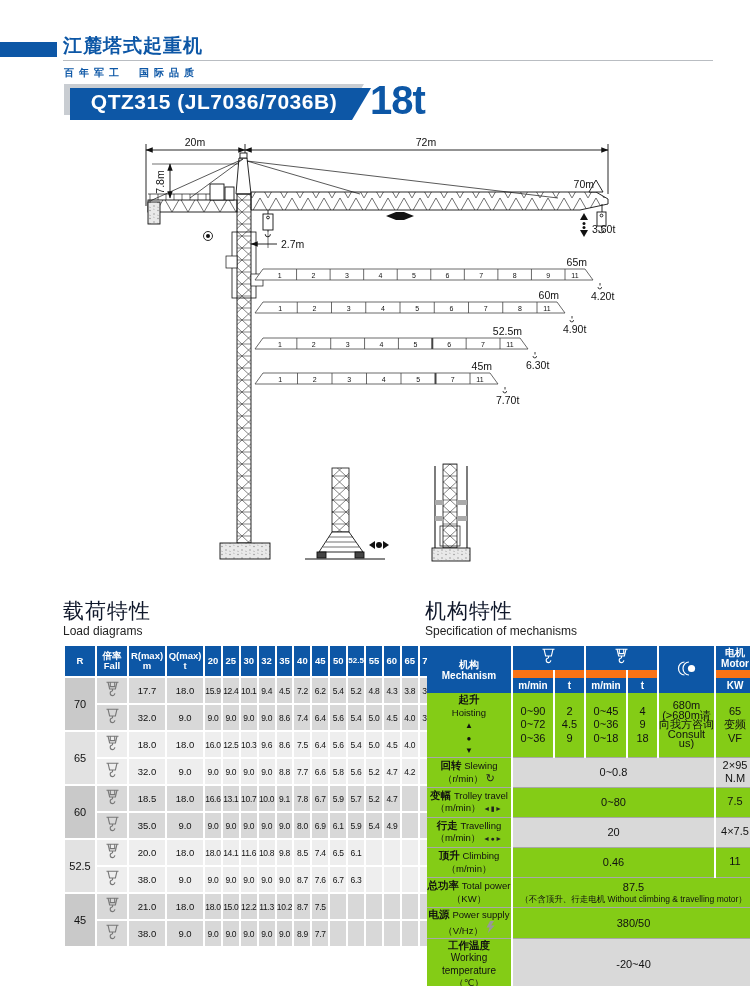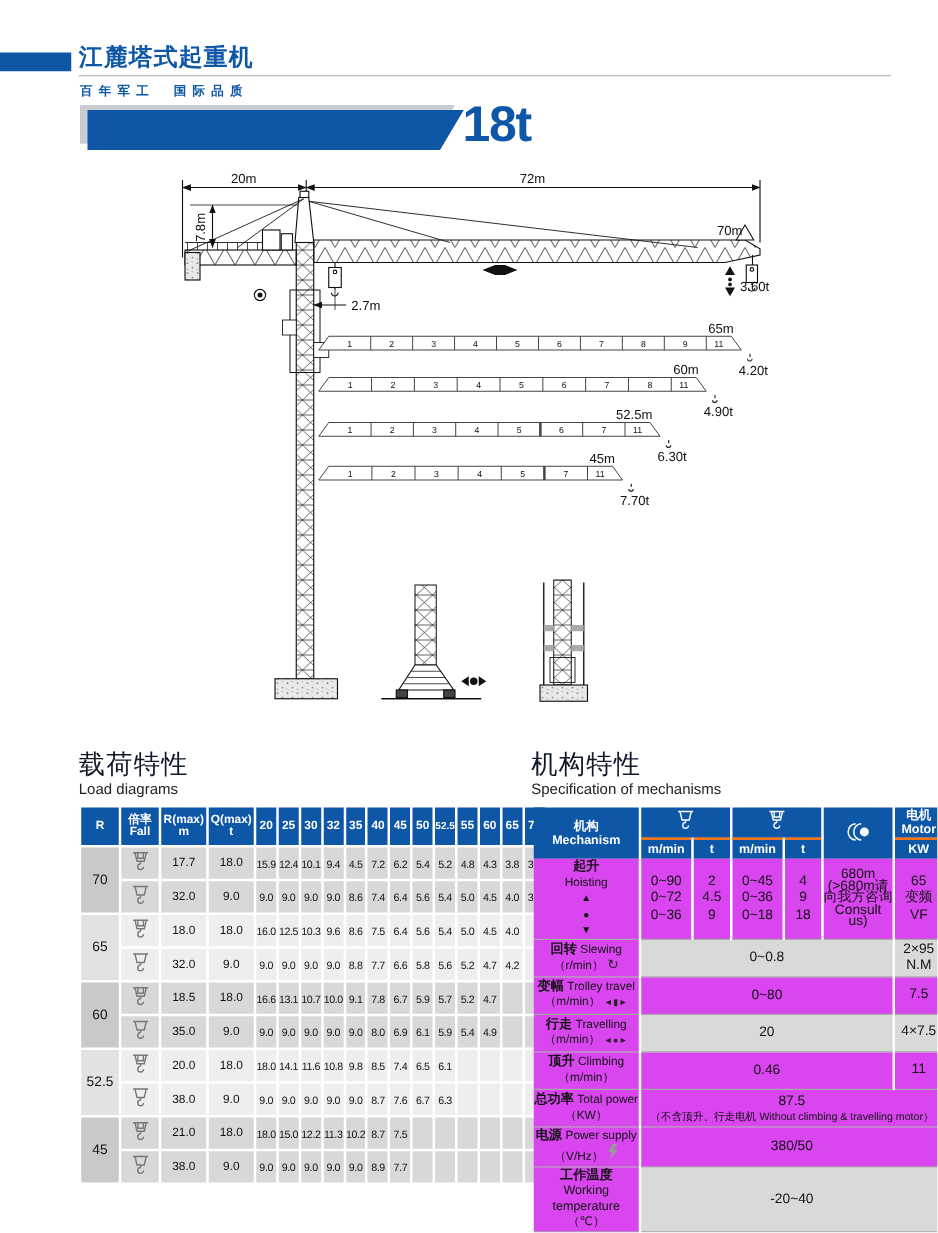--- a/index.html
+++ b/index.html
@@ -35,22 +35,22 @@
                  padding:0;height:25px;overflow:hidden;}
   .grp-dark td{background:#d8d8d8;} .grp-light td{background:#eeeeee;}
   #load-table td.rcell{font-size:11px;letter-spacing:0;}
   .grp-dark td.rcell{background:#c9c9c9;} .grp-light td.rcell{background:#e2e2e2;}
   #load-table td.mid{font-size:9.5px;letter-spacing:0;}
 
   
   #mech-table{border-collapse:separate;border-spacing:2px 0;table-layout:fixed;width:315px;}
   #mech-table th{background:#0d57a6;color:#fff;font-weight:bold;padding:0;text-align:center;vertical-align:middle;}
   #mech-table thead tr.h1 th{height:24px;font-size:10px;line-height:11px;}
-  #mech-table thead tr.h2 th{height:15px;font-size:10px;border-top:2px solid #f97316;}
-  #mech-table td{background:#d946ef;border-bottom:1px solid #a8a8a8;text-align:center;vertical-align:middle;
+  #mech-table thead tr.h2 th{height:15px;font-size:10px;border-top:8px solid #f97316;}
+  #mech-table td{background:#84cc16;border-bottom:1px solid #a8a8a8;text-align:center;vertical-align:middle;
                  font-size:11px;padding:0;overflow:hidden;}
   #mech-table tr.shaded td.val,#mech-table tr.shaded td.mot{background:#d9d9d9;}
   #mech-table td.lab{font-size:10px;line-height:12.5px;}
   #mech-table td.lab b{font-size:10.5px;}
   .en{font-size:9.5px;} .sm{font-size:10px;line-height:8.5px;} .unit{font-size:9.5px;}
   td.pre{white-space:pre-line;line-height:13.5px;font-size:10px;}
   td.rope{white-space:pre-line;font-size:7.5px;line-height:9.5px;}
   tr.r-hoist td{height:42px;}
   tr.r-std td{height:29px;}
   .v2{font-size:8.5px;line-height:10px;}
@@ -68,20 +68,21 @@
   <div class="abs brand-title">江麓塔式起重机</div>
   <div class="abs brand-rule"></div>
   <div class="abs brand-sub">百年军工　国际品质</div>
 
   <div class="abs badge-wrap">
     <svg width="320" height="38" viewBox="0 0 320 38">
       <polygon points="2,0 302,0 283,31 2,31" fill="#c9cdd2"></polygon>
       <polygon points="8,4 309,4 290,36 8,36" fill="#0d57a6"></polygon>
     </svg>
   </div>
+  <div class="abs badge-text">QTZ315 (JL7036/7036B)</div>
   <div class="abs cap-text">18t</div>
 
   <svg id="crane-svg" viewBox="0 0 640 470">
     <defs>
       <marker id="arr" markerWidth="9" markerHeight="8" refX="7.5" refY="3" orient="auto-start-reverse">
         <path d="M0,0 L8,3 L0,6 Z" fill="#111"></path>
       </marker>
       <pattern id="truss" width="16" height="14" patternUnits="userSpaceOnUse">
         <path d="M0,14 L8,0 L16,14" fill="none" stroke="#333" stroke-width="0.7"></path>
       </pattern>

